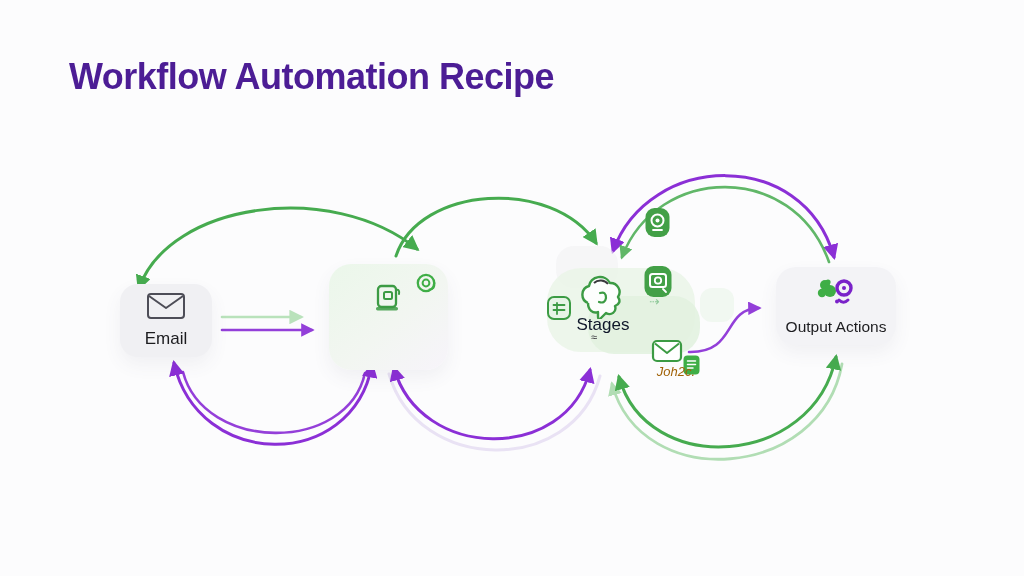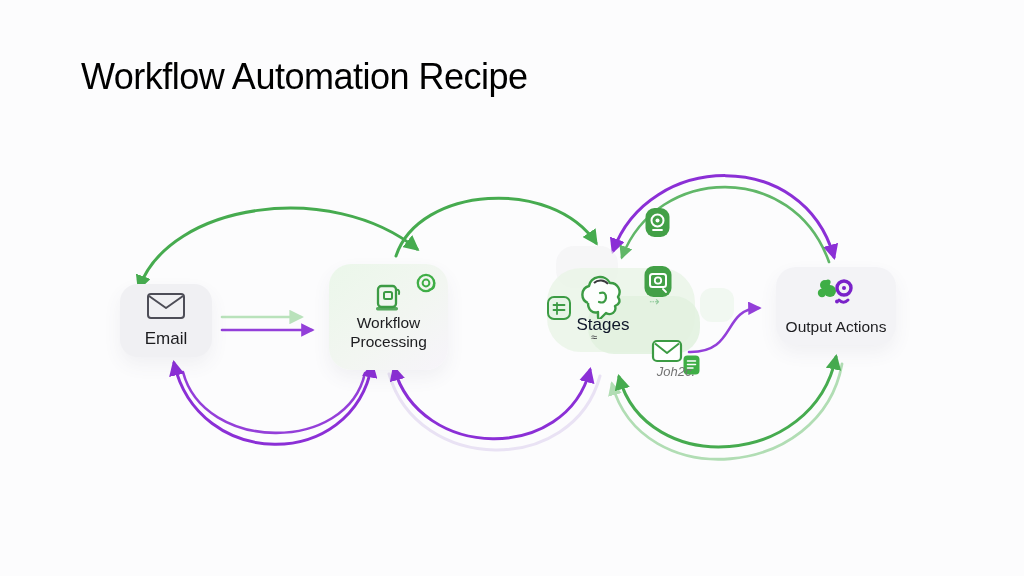--- a/index.html
+++ b/index.html
@@ -12,21 +12,21 @@
   }
   html,body{margin:0;padding:0;}
   body{
     width:1024px;height:576px;position:relative;overflow:hidden;
     background:#fcfcfd;
     font-family:"Liberation Sans","DejaVu Sans",sans-serif;
     color:var(--ink);
   }
   .title{
     position:absolute;left:69px;top:56px;
-    font-size:36px;font-weight:400;letter-spacing:-0.5px;color:#000000;margin-left:12px;
+    font-size:36px;font-weight:700;letter-spacing:-0.5px;color:#4c1d95;
   }
   svg.edges{position:absolute;left:0;top:0;}
   .edge{fill:none;stroke-linecap:round;}
   .edge.green{stroke:var(--green);stroke-width:3;}
   .edge.green-inner{stroke:var(--green);stroke-width:2.6;opacity:.85;}
   .edge.lightgreen{stroke:var(--light_green);stroke-width:2.6;}
   .edge.palegreen{stroke:var(--pale_green);stroke-width:2.8;opacity:.8;}
   .edge.purple{stroke:var(--purple);stroke-width:3;}
   .edge.purple-thin{stroke:var(--purple);stroke-width:2.6;opacity:.92;}
   .edge.lavender{stroke:var(--lavender);stroke-width:3;}
@@ -61,21 +61,21 @@
     font-size:17px;color:#0f172a;}
   .stages-tilde{position:absolute;left:591px;top:331px;font-size:11px;color:#3b3b40;}
   .stages-dots{position:absolute;left:649px;top:294px;font-size:13px;color:#8fc999;letter-spacing:-1px;}
   .mini{position:absolute;}
   .mini-top{left:645px;top:207px;}
   .mini-right{left:644px;top:265px;}
   .mini-left{left:547px;top:296px;}
   .mini-envelope{left:651px;top:337px;}
   .mini-badge{left:683px;top:355px;}
   .attach-label{position:absolute;left:640px;top:364px;width:72px;text-align:center;
-    font-size:13px;color:#737373;font-style:italic;}
+    font-size:13px;color:#a16207;font-style:italic;}
 </style>
 </head>
 <body>
 
 <div class="title">Workflow Automation Recipe</div>
 
 <svg class="edges" width="1024" height="576" viewBox="0 0 1024 576">
   <defs>
     <marker id="ag" viewBox="0 0 10 10" refX="8" refY="5" markerWidth="5.2" markerHeight="5.2" orient="auto-start-reverse">
       <path d="M0 0 L10 5 L0 10 z" class="fill-green"></path>
@@ -137,24 +137,20 @@
       <path d="M24 8 q4 -1 3 4" fill="none" stroke="#3c9b44" stroke-width="2" stroke-linecap="round"></path>
       <rect x="4" y="25" width="22" height="3.4" rx="1.6" fill="#3c9b44" opacity="0.85"></rect>
     </svg>
   </span>
   <span class="icon-at">
     <svg width="26" height="24" viewBox="0 0 26 24">
       <circle cx="12" cy="12" r="8.2" fill="none" stroke="#3fae46" stroke-width="2.3"></circle>
       <circle cx="12" cy="12" r="3.4" fill="none" stroke="#3fae46" stroke-width="2"></circle>
       <path d="M20.4 12 q0.5 6.5 -5 6.5" fill="none" stroke="#3fae46" stroke-width="2" stroke-linecap="round"></path>
     </svg>
-  </span>
-  <span class="label" style="margin-top:30px">
-    <span>Workflow</span><br>
-    <span>Processing</span>
   </span>
 </div>
 
 <span class="stages-cloud">
   <svg width="60" height="48" viewBox="0 0 60 48">
     <path d="M16 32 a9 9 0 0 1 1-17 a11 10 0 0 1 21 -3 a9 9 0 0 1 8 14 q4 6 -3 9 c2 6 -4 10 -9 7 l-5 5 q-3 3 -3 -2 l0 -4 c-5 2 -10 -2 -10 -9" fill="#fdfefd" stroke="#3c9b44" stroke-width="2.4" stroke-linejoin="round"></path>
     <path d="M22 12 a9 8 0 0 1 14 1" fill="none" stroke="#3a3a3e" stroke-width="2"></path>
     <path d="M28 22 q6 -2 6 5 q-1 6 -7 4" fill="none" stroke="#3c9b44" stroke-width="2.2" stroke-linecap="round"></path>
   </svg>
 </span>

